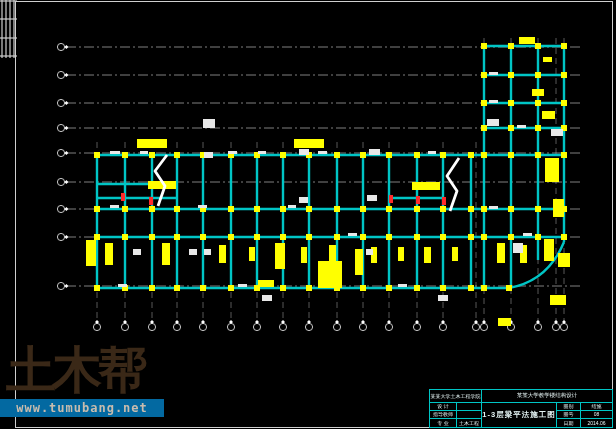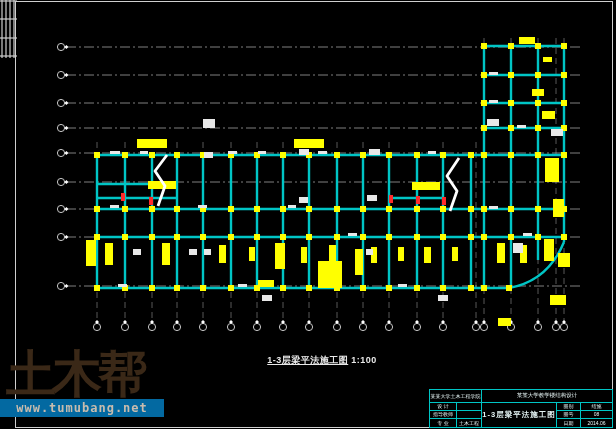--- a/index.html
+++ b/index.html
@@ -17,21 +17,21 @@
   
   #titleblock{left:429px;top:389px;width:184px;height:39px;}
   .tb-cell{position:absolute;box-sizing:border-box;border:1px solid #00C5C5;
            color:#e6f5f5;display:flex;align-items:center;justify-content:center;
            overflow:hidden;white-space:nowrap;font-size:6px;line-height:1;}
   .tb-title{font-size:7.5px;font-weight:bold;letter-spacing:1px;}
 
   
   #wm-logo{left:6px;top:346px;width:160px;height:56px;color:#3A2817;
            font-size:50px;font-weight:bold;line-height:56px;letter-spacing:-4px;
-           font-family:Liberation Sans, sans-serif;}
+           font-family:Liberation Mono, monospace;}
   #wm-strip{left:0px;top:399px;width:164px;height:18px;background:#0369a1;
             color:#C8BCAE;font-size:12px;font-weight:bold;letter-spacing:1px;
             display:flex;align-items:center;justify-content:center;
             font-family:"DejaVu Sans Mono",monospace;}
 </style>
 </head>
 <body>
 
 <div id="stage">
 
@@ -319,24 +319,20 @@
       <rect x="523" y="233" width="9" height="3" fill="#E8E8E8"></rect>
       <rect x="121" y="193" width="4" height="8" fill="#FF2A2A"></rect>
       <rect x="149" y="197" width="4" height="8" fill="#FF2A2A"></rect>
       <rect x="389" y="195" width="4" height="8" fill="#FF2A2A"></rect>
       <rect x="416" y="196" width="4" height="8" fill="#FF2A2A"></rect>
       <rect x="442" y="197" width="4" height="8" fill="#FF2A2A"></rect>
       <path d="M158,206 L165,186 L155,171 L167,155" fill="none" stroke="#FFFFFF" stroke-width="2.8" stroke-linejoin="round"></path>
       <path d="M450,211 L457,191 L447,176 L459,158" fill="none" stroke="#FFFFFF" stroke-width="2.8" stroke-linejoin="round"></path>
     </svg>
 
-  <div id="caption" class="abs">
-    <span class="u">1-3层梁平法施工图</span>
-    <span>1:100</span>
-  </div>
 
   <div id="titleblock" class="abs">
     <div class="tb-cell" style="left:0;top:0;width:53px;height:14px;font-size:5px;">某某大学土木工程学院</div>
     <div class="tb-cell" style="left:52px;top:0;width:132px;height:14px;font-size:5.5px;">某某大学教学楼结构设计</div>
 
     <div class="tb-cell" style="left:0;top:13px;width:28px;height:9px;font-size:5px;">设 计</div>
     <div class="tb-cell" style="left:27px;top:13px;width:26px;height:9px;font-size:5px;"></div>
     <div class="tb-cell" style="left:0;top:21px;width:28px;height:9px;font-size:5px;">指导教师</div>
     <div class="tb-cell" style="left:27px;top:21px;width:26px;height:9px;font-size:5px;"></div>
     <div class="tb-cell" style="left:0;top:29px;width:28px;height:10px;font-size:5px;">专 业</div>

